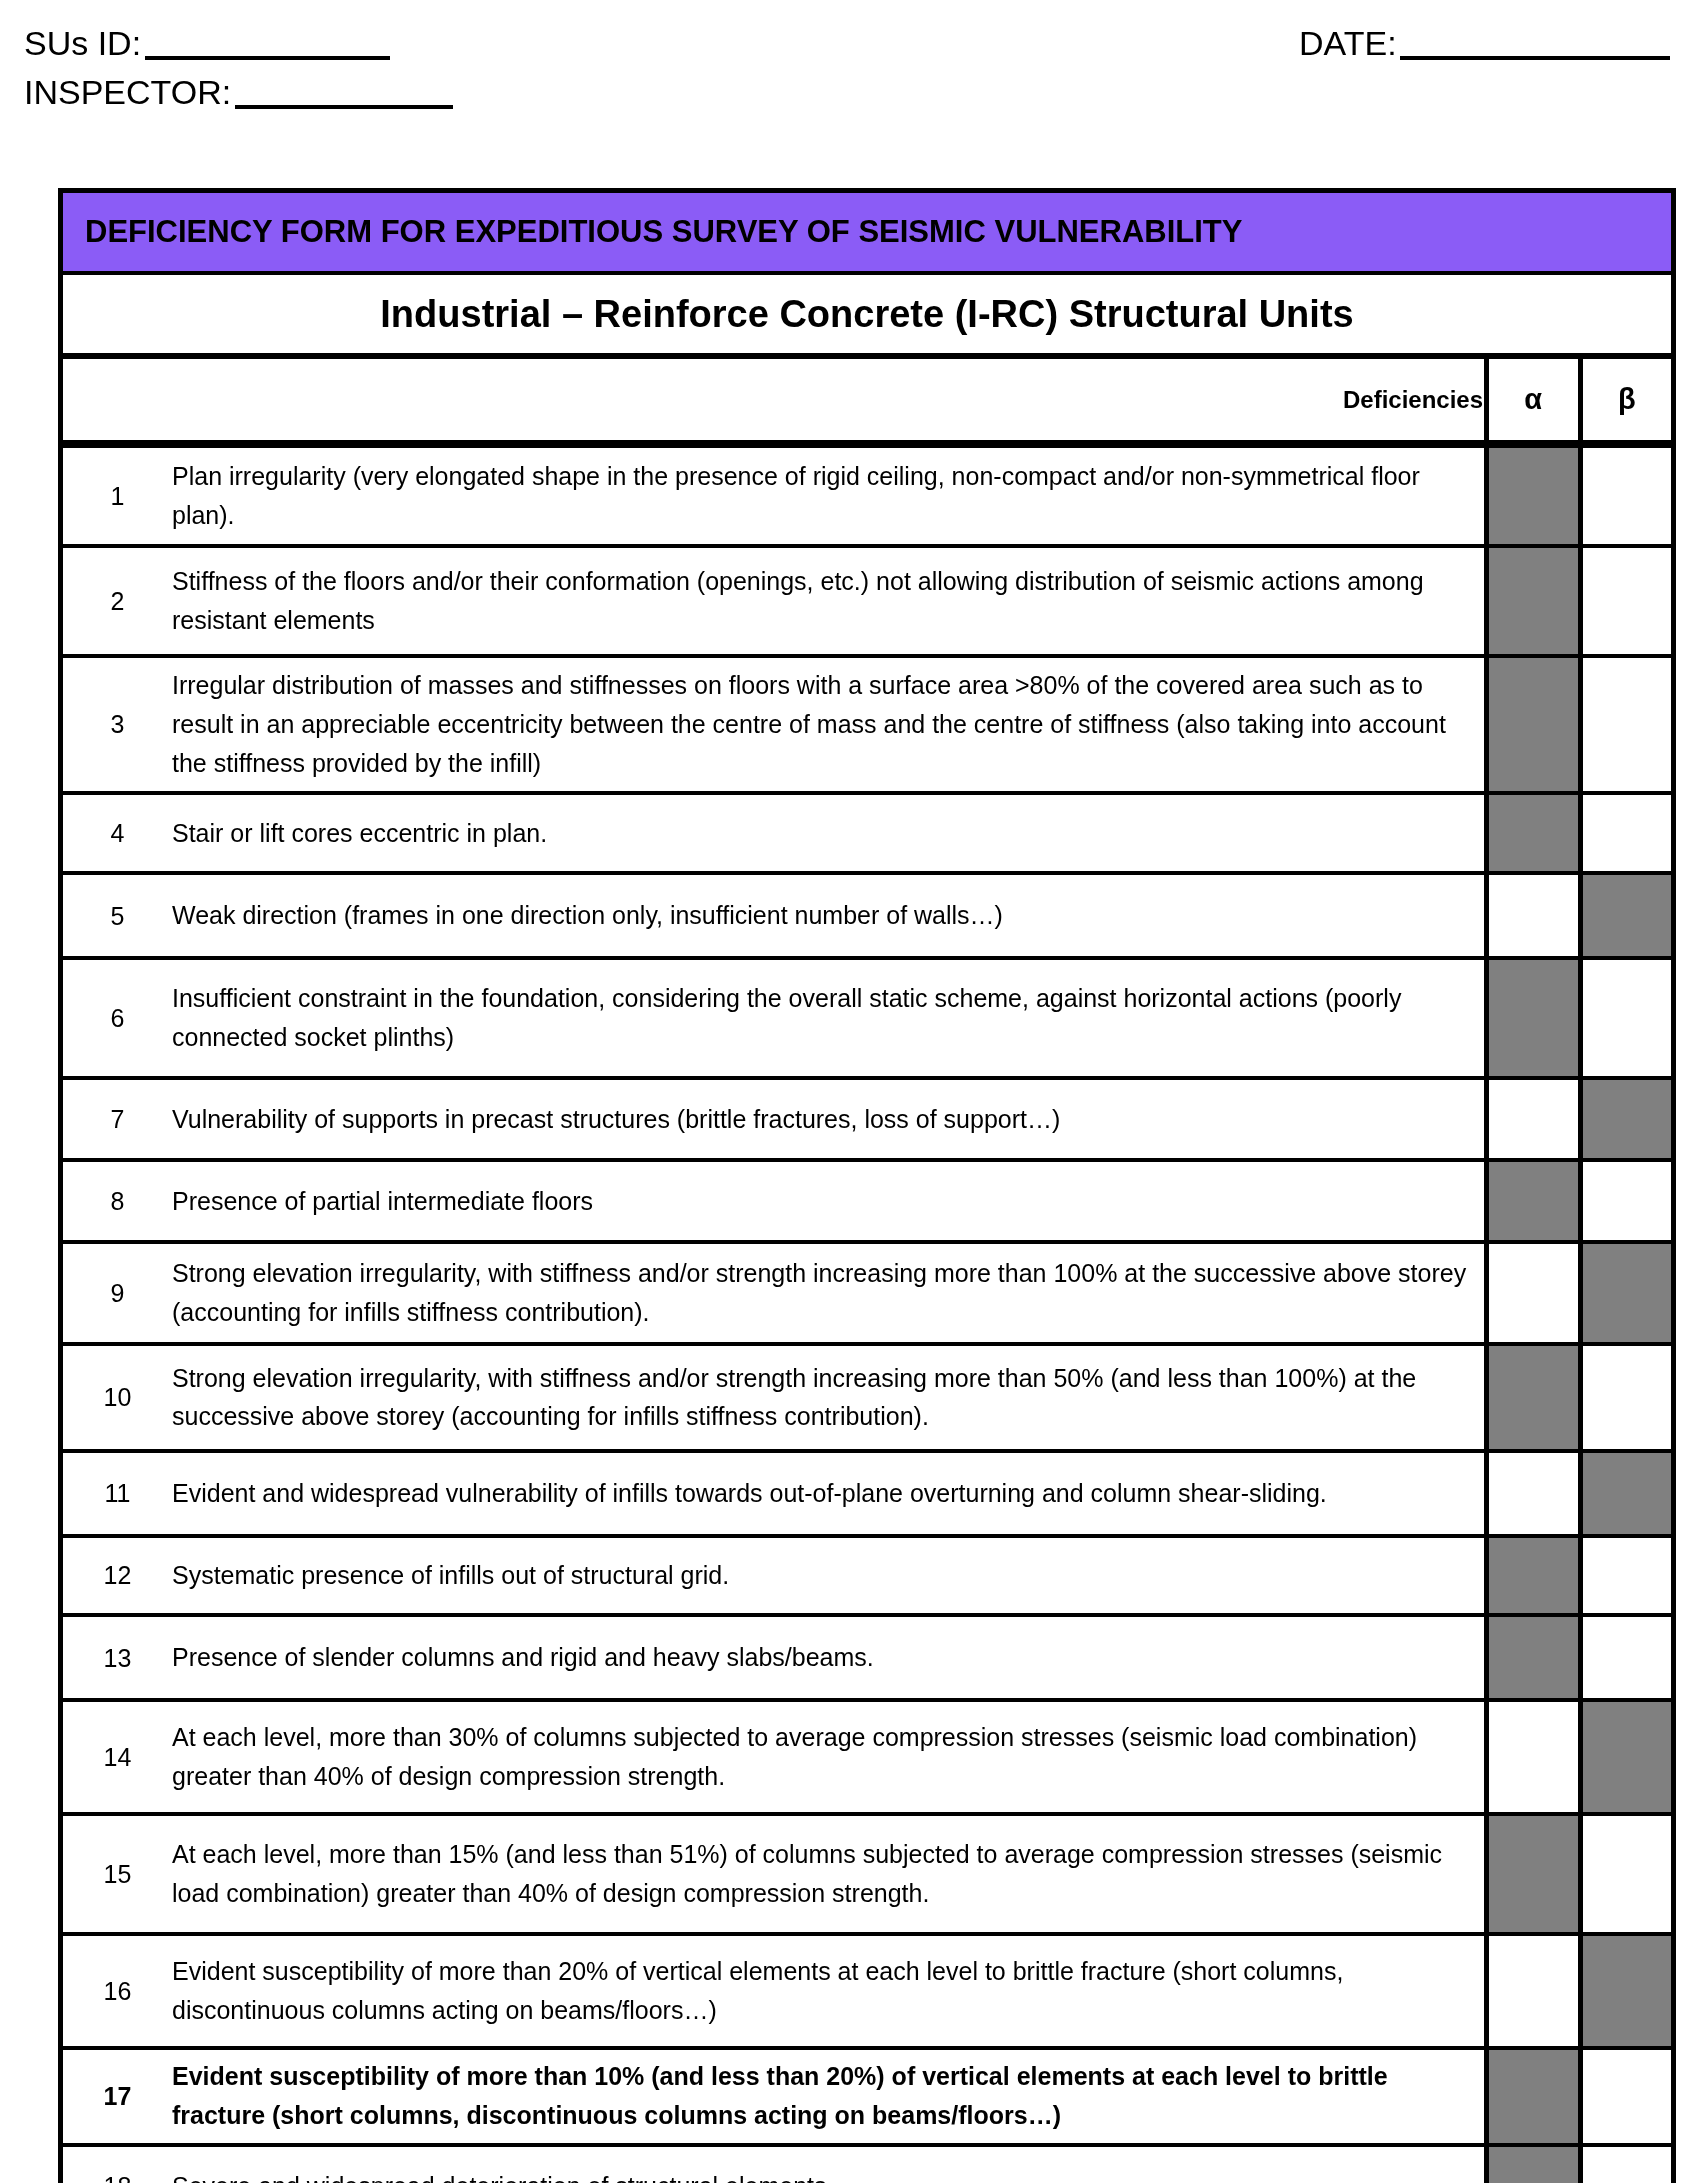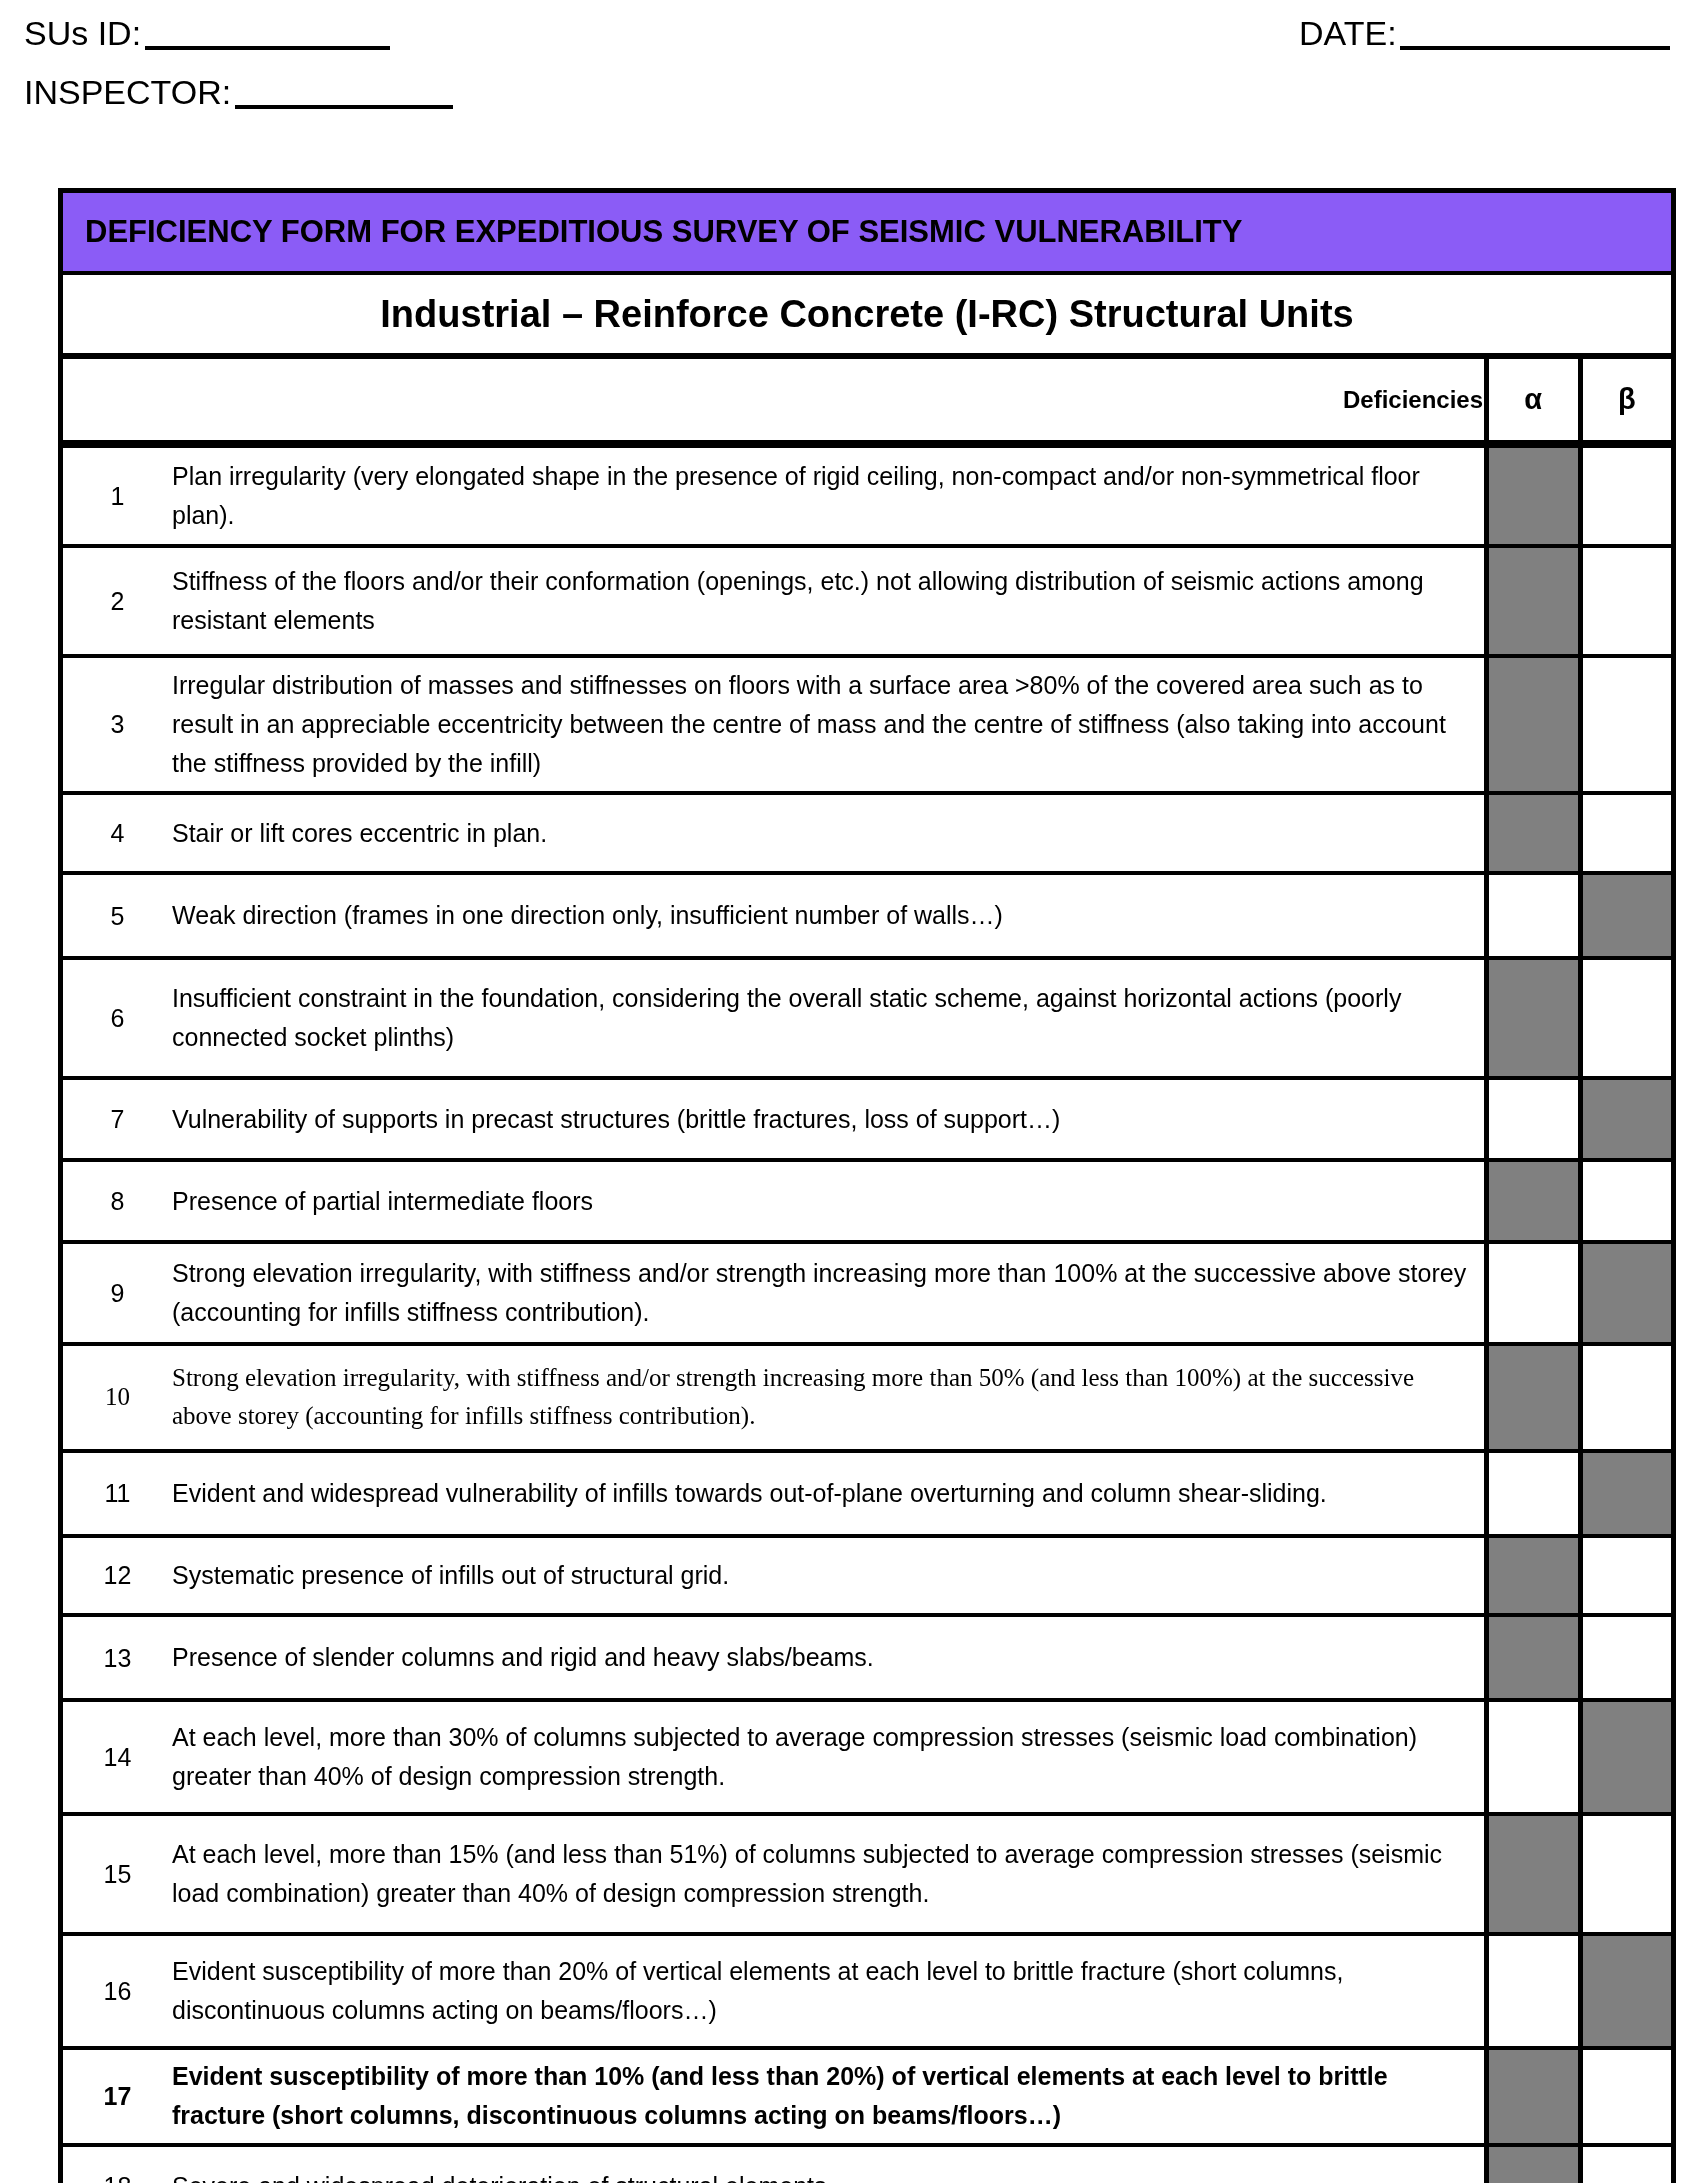--- a/index.html
+++ b/index.html
@@ -3,21 +3,21 @@
 <meta charset="utf-8">
 <style>
   html,body{margin:0;padding:0;}
   body{
     width:1690px;height:2333px;position:relative;background:#ffffff;
     font-family:"Liberation Sans", sans-serif;color:#000;overflow:hidden;
   }
   
   .top-fields{position:absolute;left:0;top:0;width:1690px;}
   .field-line{position:absolute;left:24px;white-space:nowrap;font-size:34px;}
-  .line1{top:14px;width:1659px;}
+  .line1{top:24px;width:1659px;}
   .line2{top:73px;}
   .blank{display:inline-block;border-bottom:4.4px solid #000;position:relative;top:5.2px;margin-left:3.5px;}
   .blank-susid{width:245px;}
   .blank-date{width:270px;}
   .blank-inspector{width:218px;}
   .date-group{position:absolute;left:1275px;top:0;}
   
   table.form{
     position:absolute;left:58px;top:188px;width:1618px;
     border-collapse:collapse;table-layout:fixed;
@@ -116,21 +116,21 @@
         <td class="desc" style="height: 62px;"><span class="num">8</span><span>Presence of partial intermediate floors</span></td>
         <td class="mark grey"></td>
         <td class="mark"></td>
       </tr>
       <tr class="body-row">
         <td class="desc" style="height: 82px;"><span class="num">9</span><span>Strong elevation irregularity, with stiffness and/or strength increasing more than 100% at the successive above storey (accounting for infills stiffness contribution).</span></td>
         <td class="mark"></td>
         <td class="mark grey"></td>
       </tr>
       <tr class="body-row">
-        <td class="desc" style="height: 87px; font-family: Liberation Serif, serif;"><span class="num">10</span><span>Strong elevation irregularity, with stiffness and/or strength increasing more than 50% (and less than 100%) at the successive above storey (accounting for infills stiffness contribution).</span></td>
+        <td class="desc" style="height: 87px;"><span class="num">10</span><span>Strong elevation irregularity, with stiffness and/or strength increasing more than 50% (and less than 100%) at the successive above storey (accounting for infills stiffness contribution).</span></td>
         <td class="mark grey"></td>
         <td class="mark"></td>
       </tr>
       <tr class="body-row">
         <td class="desc" style="height: 65px;"><span class="num">11</span><span>Evident and widespread vulnerability of infills towards out-of-plane overturning and column shear-sliding.</span></td>
         <td class="mark"></td>
         <td class="mark grey"></td>
       </tr>
       <tr class="body-row">
         <td class="desc" style="height: 60px;"><span class="num">12</span><span>Systematic presence of infills out of structural grid.</span></td>

